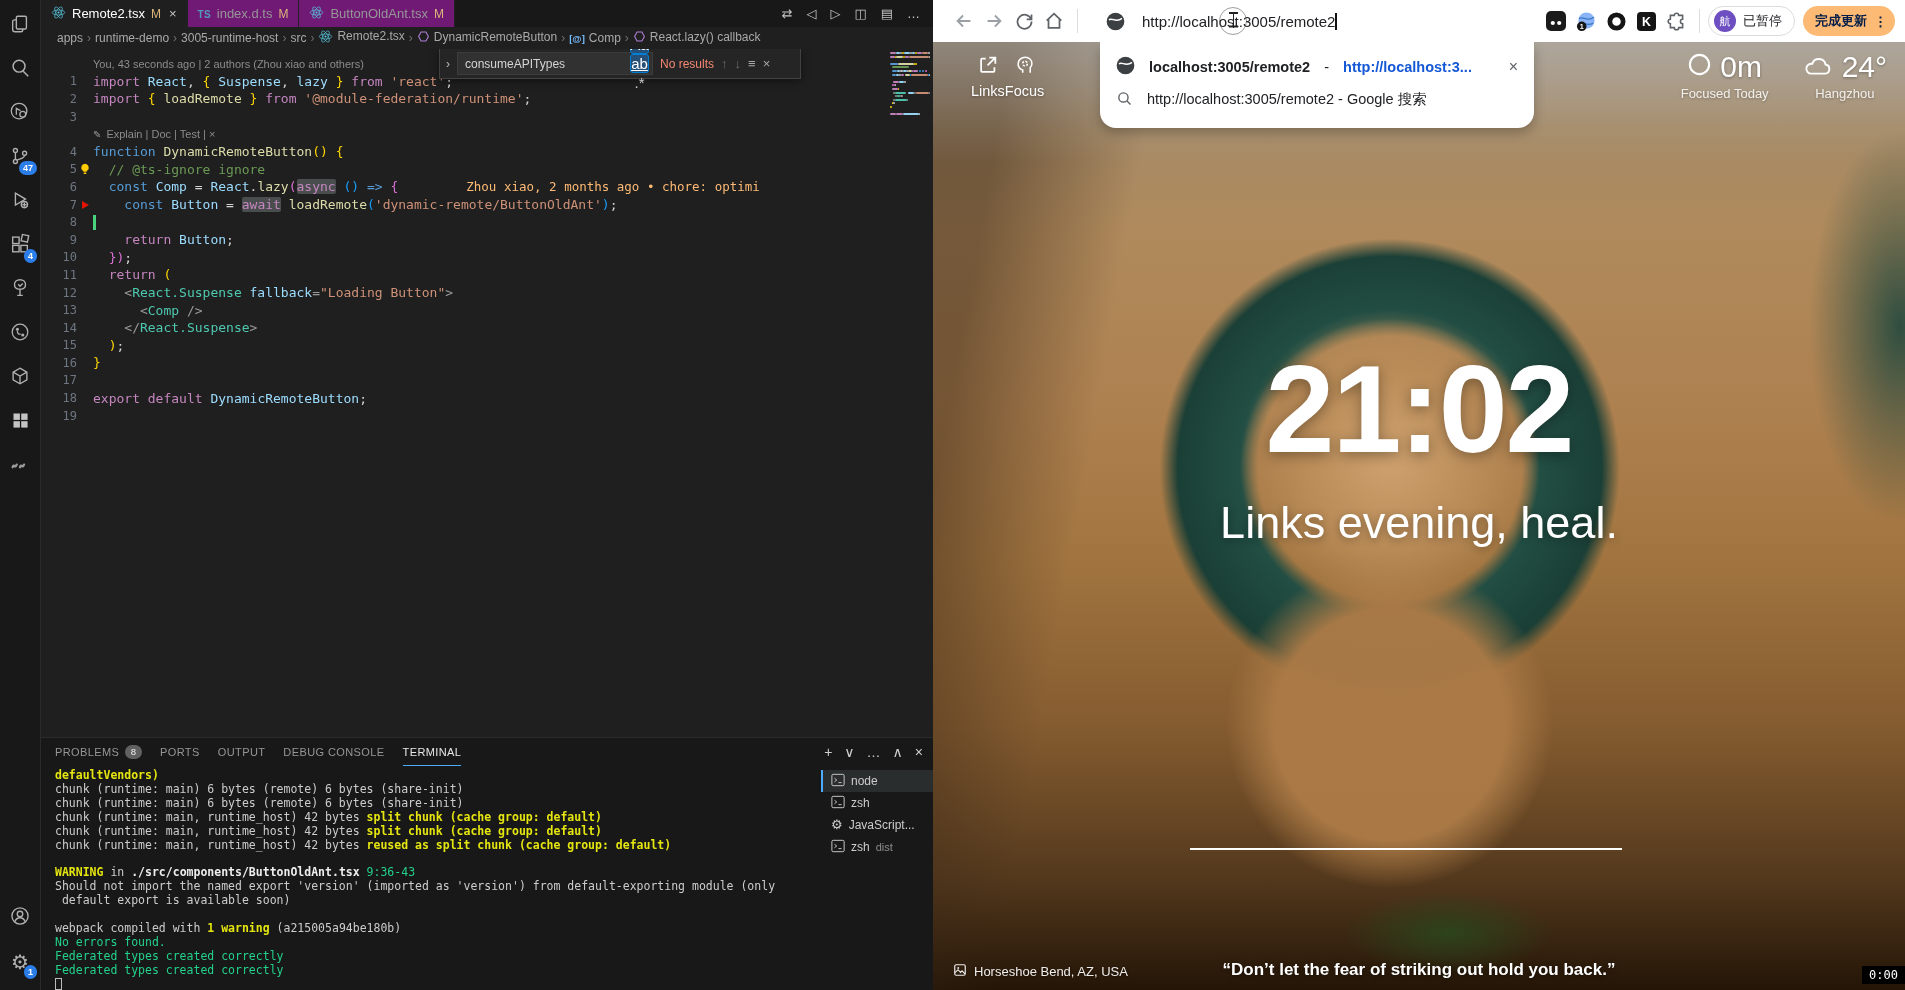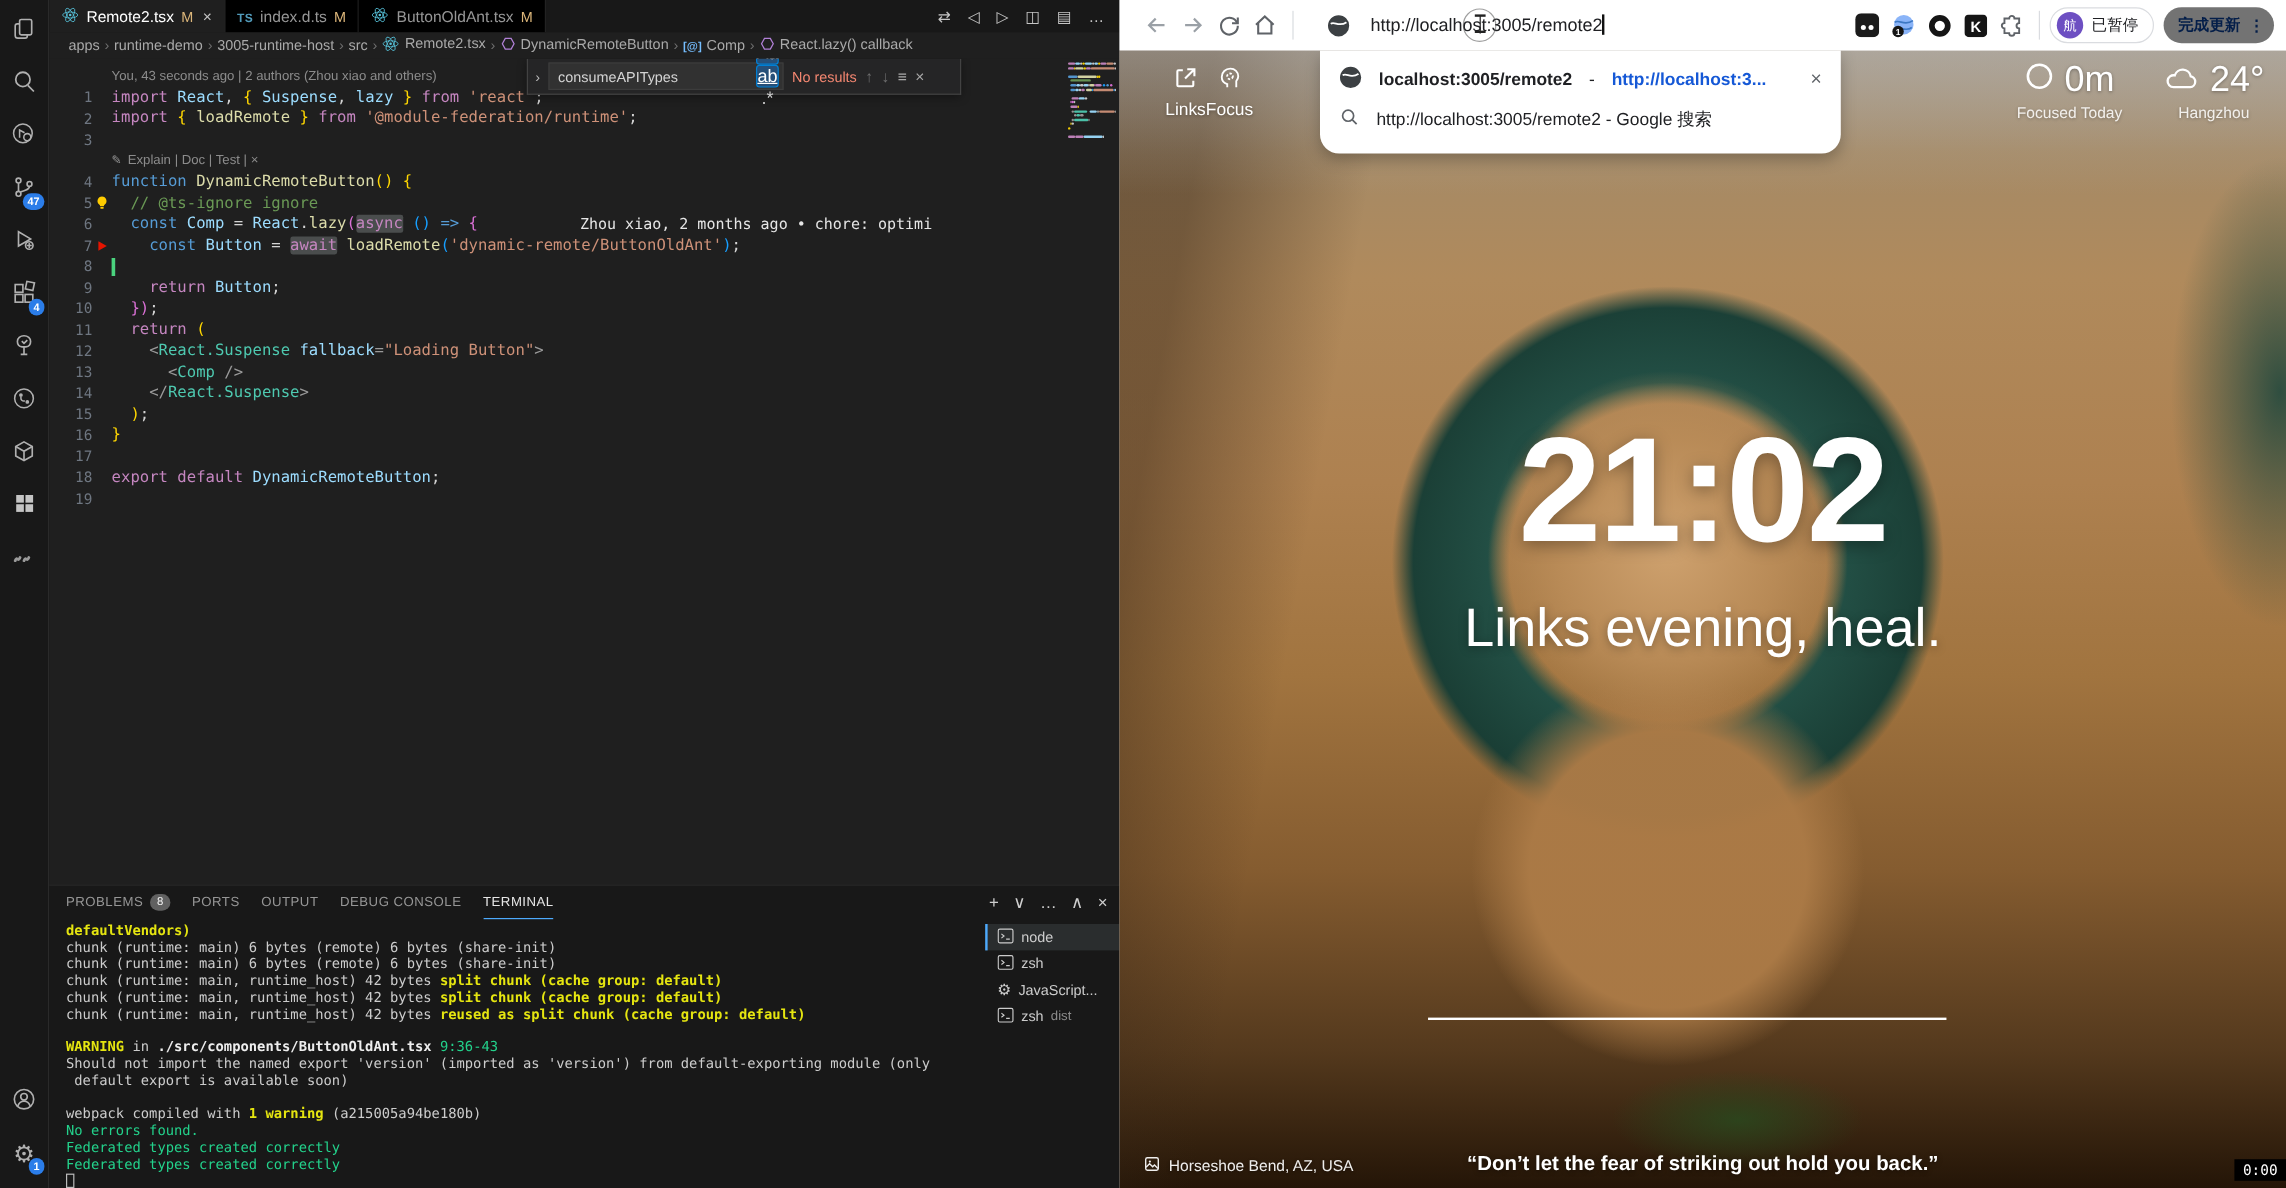--- a/index.html
+++ b/index.html
@@ -7,21 +7,21 @@
   .screen{width:1905px;height:990px;display:flex;overflow:hidden;font-family:"Liberation Sans",sans-serif;position:relative}
 
   
   .vscode{width:933px;height:990px;display:flex;background:#1f1f1f;flex:none}
   .activitybar{width:41px;background:#181818;border-right:1px solid #2a2a2a;display:flex;flex-direction:column;justify-content:space-between;padding:4px 0 6px;flex:none}
   .act-item{height:44px;display:flex;align-items:center;justify-content:center;position:relative;cursor:pointer}
   .act-badge{position:absolute;right:3px;bottom:5px;background:#2b7de9;color:#fff;border-radius:9px;font-size:9px;line-height:1;padding:2.5px 4px;font-weight:bold}
   .vs-main{flex:1;display:flex;flex-direction:column;min-width:0}
   .tabbar{height:27px;background:#181818;display:flex;justify-content:space-between;flex:none}
   .tabs{display:flex}
-  .tab{display:flex;align-items:center;gap:6px;padding:0 10px;font-size:13px;color:#969696;background:#000000;border-right:1px solid #222;cursor:pointer;white-space:nowrap}
+  .tab{display:flex;align-items:center;gap:6px;padding:0 10px;font-size:13px;color:#969696;background:#701a75;border-right:1px solid #222;cursor:pointer;white-space:nowrap}
   .tab.active{background:#1f1f1f;color:#fff}
   .tab-m{color:#dcb67a;font-size:12px}
   .tab-close{color:#c5c5c5;font-size:13px;margin-left:2px}
   .ts-badge{color:#519aba;font-weight:bold;font-size:10px;letter-spacing:.2px}
   .tab-actions{display:flex;align-items:center;gap:14px;padding-right:12px;color:#c5c5c5;font-size:13px}
   .tab-actions span{cursor:pointer}
   .breadcrumbs{height:22px;background:#1f1f1f;display:flex;align-items:center;padding-left:16px;font-size:12px;color:#a9a9a9;flex:none;white-space:nowrap;overflow:hidden}
   .bc-item{display:flex;gap:4px;cursor:pointer}
   .bc-sep{margin:0 4px;color:#6e6e6e}
 
@@ -30,21 +30,21 @@
   .code-row{display:flex;height:17.6px;align-items:center}
   .ln{width:36px;text-align:right;color:#6e7681;flex:none;font-size:12px}
   .glyph{width:16px;flex:none;display:flex;align-items:center;justify-content:center;height:100%}
   .ltext{white-space:pre;display:flex;align-items:center}
   .meta-row{height:17.6px;display:flex;align-items:center;padding-left:52px;font-size:11px;color:#8c8c8c;font-family:"Liberation Sans",sans-serif}
   .lens-ic{margin-right:5px;font-size:10px;color:#999}
   .tok.k{color:#C586C0}.tok.kb{color:#569CD6}.tok.v{color:#9CDCFE}.tok.f{color:#DCDCAA}
   .tok.s{color:#CE9178}.tok.c{color:#6A9955}.tok.cl{color:#4EC9B0}.tok.p{color:#d4d4d4}
   .tok.p2{color:#9a9a9a}.tok.b1{color:#FFD700}.tok.b2{color:#DA70D6}.tok.b3{color:#179FFF}
   .tok.hl{background:rgba(90,93,94,.75);border-radius:2px}
-  .inline-blame{color:#e5e5e5;margin-left:85px;font-size:12.5px;white-space:pre}
+  .inline-blame{color:#fdba74;margin-left:68px;font-size:12.5px;white-space:pre}
   .caret{display:inline-block;width:3px;height:15px;background:#4ad37e;margin-right:-3px}
   .err-tri{width:0;height:0;border-left:7px solid #e51400;border-top:4.5px solid transparent;border-bottom:4.5px solid transparent;display:inline-block}
 
   .find-widget{position:absolute;top:0;right:132px;width:362px;height:30px;background:#252526;border:1px solid #424242;border-top:none;box-shadow:0 2px 8px rgba(0,0,0,.45);display:flex;align-items:center;padding:0 6px;gap:7px;z-index:3}
   .find-chev{color:#b8b8b8;font-size:12px;flex:none;cursor:pointer}
   .find-input{background:#313131;border:1px solid #3c3c3c;height:23px;display:flex;align-items:center;padding:0 3px 0 7px;width:196px;gap:3px}
   .find-query{color:#d4d4d4;font-size:12px;flex:1;font-family:"Liberation Sans",sans-serif}
   .find-opt{width:19px;height:19px;border-radius:3px;display:flex;align-items:center;justify-content:center;font-size:15px;color:#ccc;cursor:pointer;flex:none}
   .find-opt.on{background:#264f78;border:1px solid #007fd4;color:#fff}
   .find-opt.ul{text-decoration:underline}
@@ -78,21 +78,21 @@
   .browser{width:972px;height:990px;position:relative;flex:none;background:#fff}
   .btoolbar{position:absolute;top:0;left:0;right:0;height:42px;background:#fff;display:flex;align-items:center;z-index:6;padding:0 10px 0 16px}
   .nav-ic{width:30px;height:30px;display:flex;align-items:center;justify-content:center;cursor:pointer;flex:none}
   .tb-sep{width:1px;height:24px;background:#dadce0;margin:0 8px;flex:none}
   .omnibox{flex:1;display:flex;align-items:center;gap:12px;padding-left:14px;min-width:0}
   .url-text{font-size:15px;color:#202124;white-space:nowrap}
   .url-caret{display:inline-block;width:1.5px;height:17px;background:#111;vertical-align:-3px}
   .ext-ic{width:30px;height:30px;display:flex;align-items:center;justify-content:center;cursor:pointer;position:relative;flex:none}
   .pill{height:30px;border-radius:16px;display:flex;align-items:center;gap:7px;padding:0 12px 0 5px;font-size:13px;color:#202124;cursor:pointer;flex:none;white-space:nowrap}
   .pill.paused{border:1px solid #dadce0;background:#fff}
-  .pill.update{background:#737373;color:#041e49;padding:0 8px 0 12px;font-weight:bold}
+  .pill.update{background:#fdba74;color:#041e49;padding:0 8px 0 12px;font-weight:bold}
   .pill-avatar{width:22px;height:22px;border-radius:50%;background:#6d4fc2;color:#fff;font-size:11px;display:flex;align-items:center;justify-content:center}
   .pill-kebab{font-weight:bold;color:#041e49}
   .mouse-cursor{position:absolute;left:286px;top:7px;width:28px;height:28px;border:1.5px solid rgba(80,80,80,.55);border-radius:50%;z-index:9;pointer-events:none}
   .mouse-cursor::after{content:"";position:absolute;left:12.5px;top:5px;width:1.8px;height:15px;background:#222}
   .mouse-cursor::before{content:"";position:absolute;left:9px;top:4px;width:9px;height:1.8px;background:#222;box-shadow:0 13.5px 0 #222}
 
   .dropdown{position:absolute;top:42px;left:167px;width:434px;background:#fff;border-radius:0 0 16px 16px;box-shadow:0 5px 12px rgba(0,0,0,.25);padding:8px 0 12px;z-index:5}
   .sug-row{height:33px;display:flex;align-items:center;gap:14px;padding:0 16px;font-size:14.5px;color:#202124;cursor:pointer}
   .sug-title{font-weight:bold}
   .sug-link{color:#1558d6;font-weight:bold}

